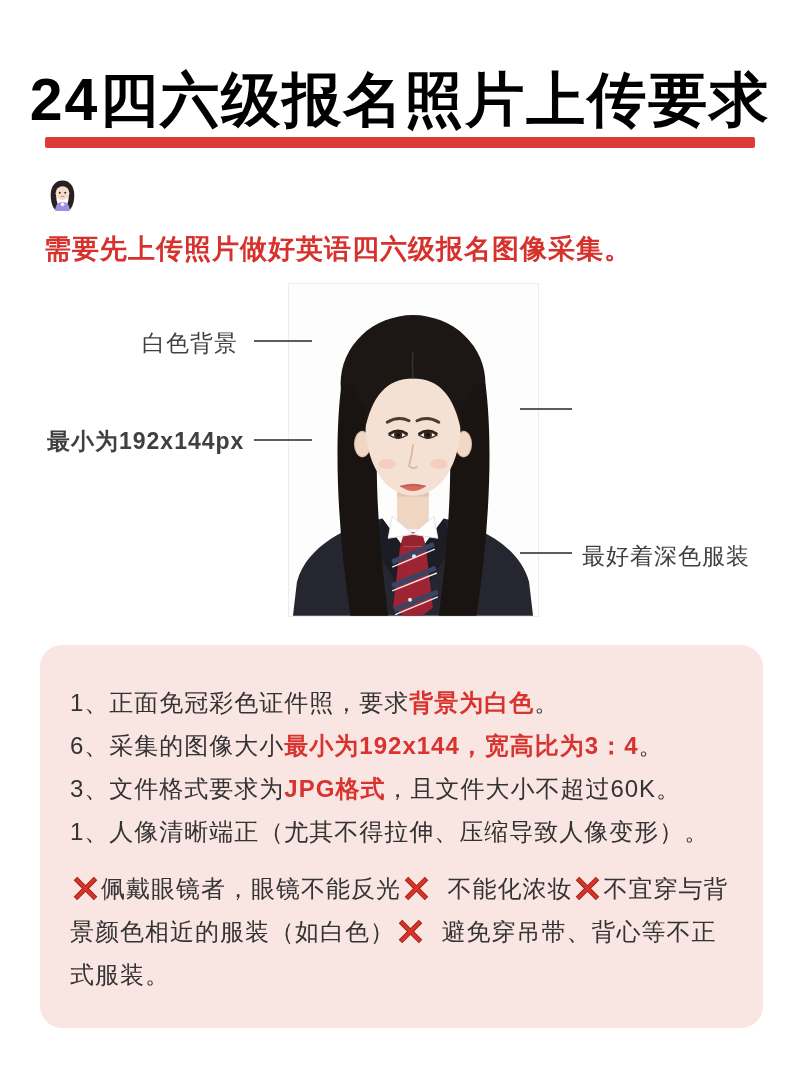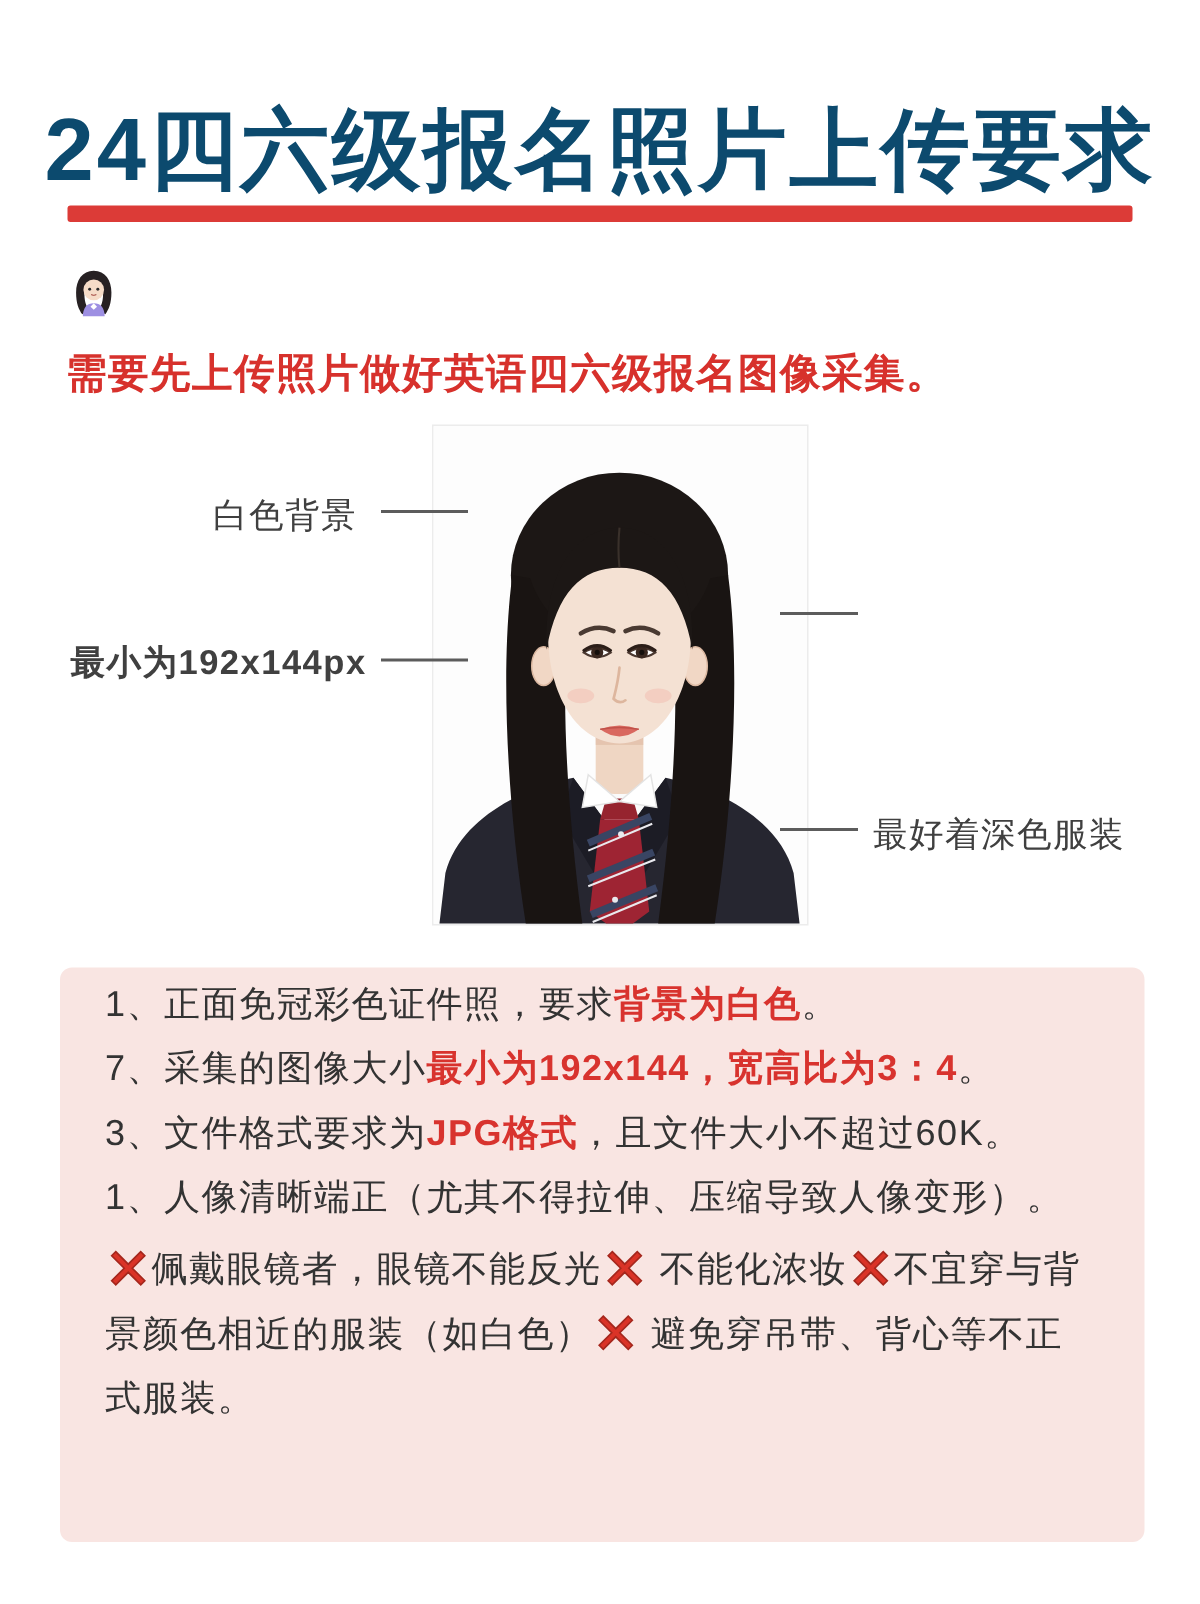--- a/index.html
+++ b/index.html
@@ -14,21 +14,21 @@
     overflow: hidden;
   }
   
   .title {
     position: absolute;
     left: 0; right: 0; top: 64px;
     text-align: center;
     font-size: 59px;
     font-weight: 900;
     letter-spacing: 2px;
-    color: #0c4a6e;
+    color: #000000;
     line-height: 72px;
     white-space: nowrap;
   }
   .title-underline {
     position: absolute;
     left: 45px; top: 137px;
     width: 710px; height: 11px;
     background: #dc3b37;
     border-radius: 2px;
   }
@@ -81,34 +81,34 @@
   .ln-left-top  { left: 254px; top: 340px; width: 58px; }
   .ln-left-mid  { left: 254px; top: 439px; width: 58px; }
   .ln-right-top { left: 520px; top: 408px; width: 52px; }
   .ln-right-bot { left: 520px; top: 552px; width: 52px; }
   
   .req-panel {
     position: absolute;
     left: 40px; top: 645px;
     width: 723px; height: 383px;
     background: #f9e5e2;
-    border-radius: 8px;
-    padding: 3px 30px 0 30px;
+    border-radius: 22px;
+    padding: 36px 30px 0 30px;
   }
   .req-item, .req-notes {
     font-size: 24px;
     color: #333333;
     line-height: 43px;
     letter-spacing: 1px;
   }
   .req-item .hl {
     color: #d8332e;
     font-weight: bold;
   }
-  .req-notes { margin-top: 5px; }
+  .req-notes { margin-top: 16px; font-family: Liberation Mono, monospace; }
   .x-ico {
     width: 27px; height: 27px;
     display: inline-block;
     vertical-align: -5px;
     margin: 0 2px;
   }
 </style>
 </head>
 <body>
 
@@ -206,21 +206,21 @@
 
   <div class="callout-line ln-right-top"></div>
 
   <div class="callout-line ln-right-bot"></div>
   <div class="callout-label co-right-bot">最好着深色服装</div>
 
   <div class="req-panel">
 
     <p class="req-item"><span>1、正面免冠彩色证件照，要求</span><span class="hl">背景为白色</span><span>。</span></p>
 
-    <p class="req-item"><span>7、采集的图像大小</span><span class="hl">最小为192x144，宽高比为3：4</span><span>。</span></p>
+    <p class="req-item"><span>6、采集的图像大小</span><span class="hl">最小为192x144，宽高比为3：4</span><span>。</span></p>
 
     <p class="req-item"><span>3、文件格式要求为</span><span class="hl">JPG格式</span><span>，且文件大小不超过60K。</span></p>
 
 
     <p class="req-item"><span>1、人像清晰端正（尤其不得拉伸、压缩导致人像变形）。</span></p>
 
     <p class="req-notes"><svg class="x-ico" viewBox="0 0 24 24">
           <path d="M4.6,2.2 L12,9.6 L19.4,2.2 L21.8,4.6 L14.4,12 L21.8,19.4 L19.4,21.8 L12,14.4 L4.6,21.8 L2.2,19.4 L9.6,12 L2.2,4.6 Z" fill="#da3327" stroke="#a5271d" stroke-width="1"></path>
         </svg><span>佩戴眼镜者，眼镜不能反光</span><svg class="x-ico" viewBox="0 0 24 24">
           <path d="M4.6,2.2 L12,9.6 L19.4,2.2 L21.8,4.6 L14.4,12 L21.8,19.4 L19.4,21.8 L12,14.4 L4.6,21.8 L2.2,19.4 L9.6,12 L2.2,4.6 Z" fill="#da3327" stroke="#a5271d" stroke-width="1"></path>

